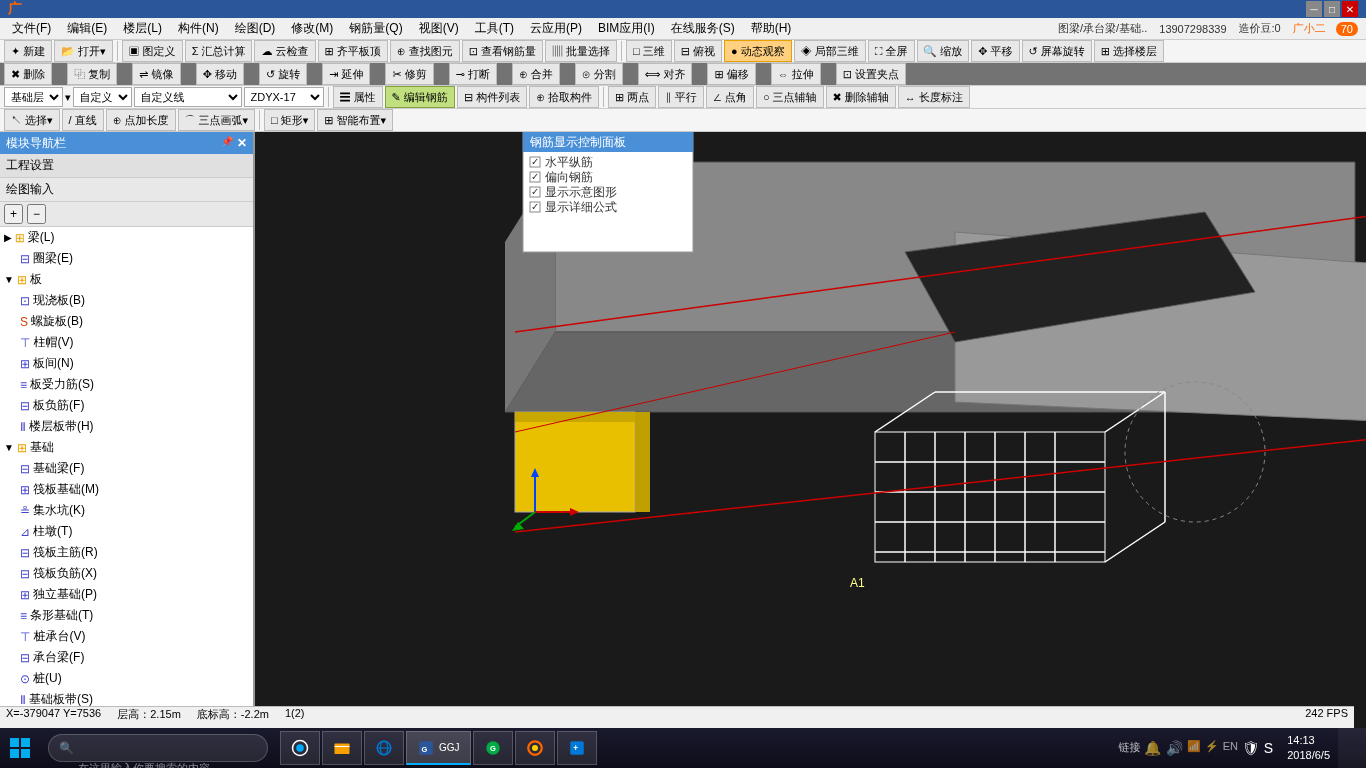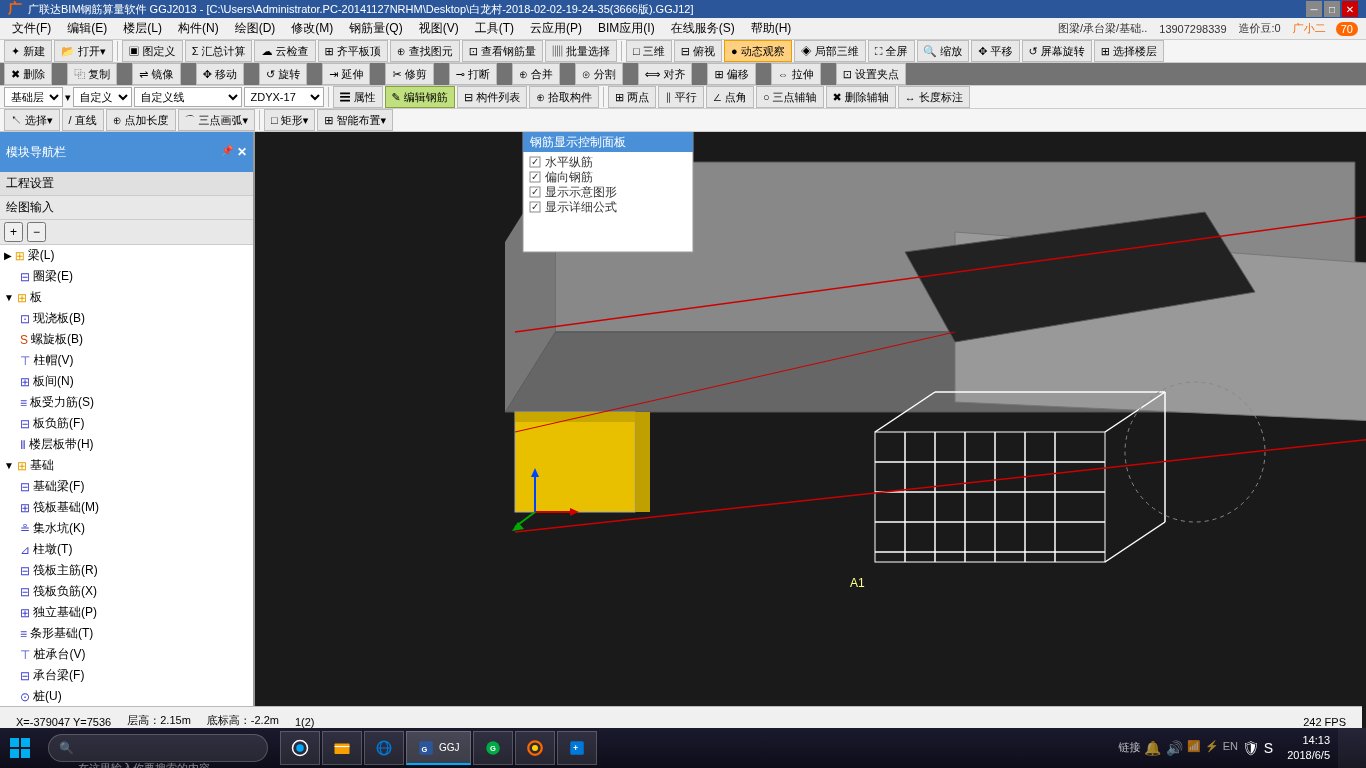--- a/index.html
+++ b/index.html
@@ -86,21 +86,21 @@
     #left-panel {
       width: 255px;
       background: #f0f0f0;
       border-right: 2px solid #999;
       display: flex;
       flex-direction: column;
     }
     #panel-title-bar {
       background: #4a90d9;
       color: white;
-      height: 40px;
+      height: 22px;
       display: flex;
       align-items: center;
       justify-content: space-between;
       padding: 0 6px;
       font-size: 12px;
     }
     #tree-header {
       background: #e0e0e0;
       padding: 3px 6px;
       font-size: 12px;
@@ -121,28 +121,28 @@
       cursor: pointer;
     }
     .tree-indent { margin-left: 16px; }
     .tree-expand { cursor: pointer; font-size: 10px; }
 
     
     #statusbar {
       position: absolute;
       bottom: 0;
       left: 0;
-      right: 4px;
+      right: 12px;
       height: 22px;
       background: #f0f0f0;
       border-top: 1px solid #bbb;
       display: flex;
-      align-items: flex-end;
-      font-size: 11px;
-      padding: 0 16px;
+      align-items: flex-start;
+      font-size: 11px;
+      padding: 0 6px;
       gap: 16px;
     }
 
     
     #taskbar {
       position: absolute;
       bottom: 0;
       left: 0;
       right: 0;
       height: 40px;
@@ -178,21 +178,20 @@
       gap: 4px;
       cursor: pointer;
     }
     .taskbar-item.active {
       background: rgba(255,255,255,0.2);
       border-bottom: 2px solid #00aaff;
     }
     #taskbar-clock {
       color: white;
       font-size: 11px;
-      text-align: right;
       padding: 0 8px;
       line-height: 1.4;
     }
     #taskbar-sys {
       display: flex;
       align-items: flex-start;
       gap: 4px;
       padding: 0 6px;
       color: white;
     }
@@ -233,21 +232,20 @@
     }
   </style>
 </head>
 <body>
 
 <div id="main-area">
 
   <div id="titlebar">
     <div id="titlebar-left">
       <span style="color:#ff6600;font-weight:bold;font-size:14px;">广</span>
-      <span style="font-size:11px;">广联达BIM钢筋算量软件 GGJ2013 - [C:\Users\Administrator.PC-20141127NRHM\Desktop\白龙村-2018-02-02-19-24-35(3666版).GGJ12]</span>
     </div>
     <div id="titlebar-controls">
       <div class="title-btn minimize">─</div>
       <div class="title-btn maximize">□</div>
       <div class="title-btn close">✕</div>
     </div>
   </div>
 
   <div id="menubar">
     <span class="menu-item">文件(F)</span>

